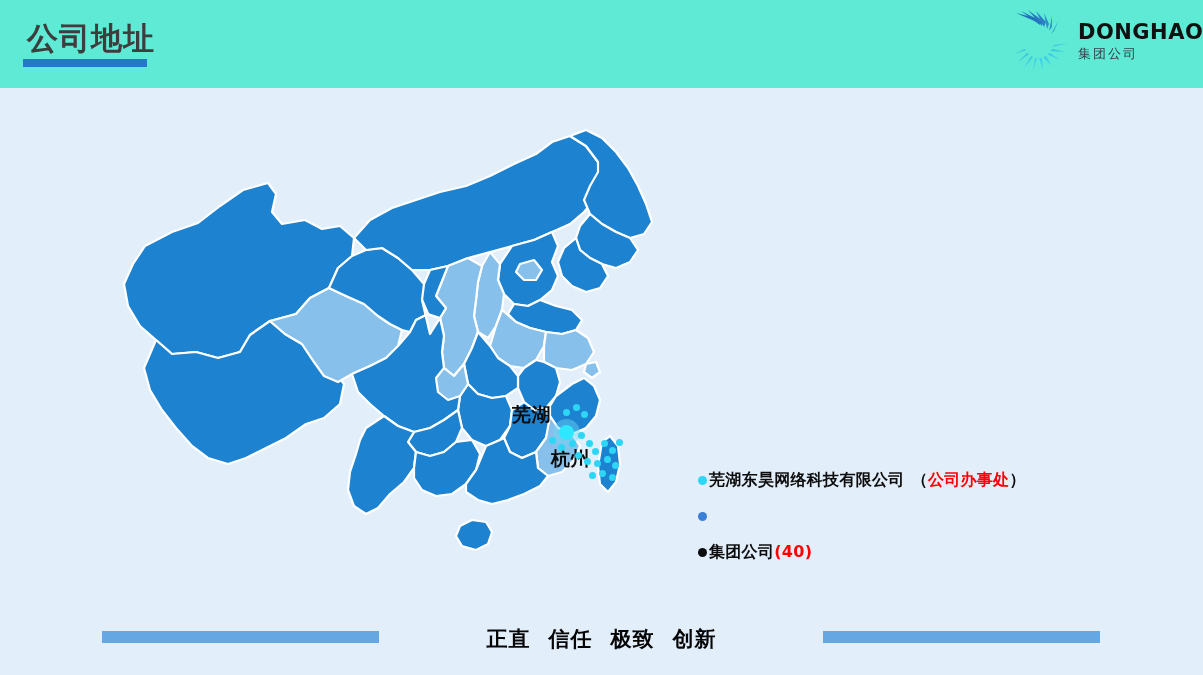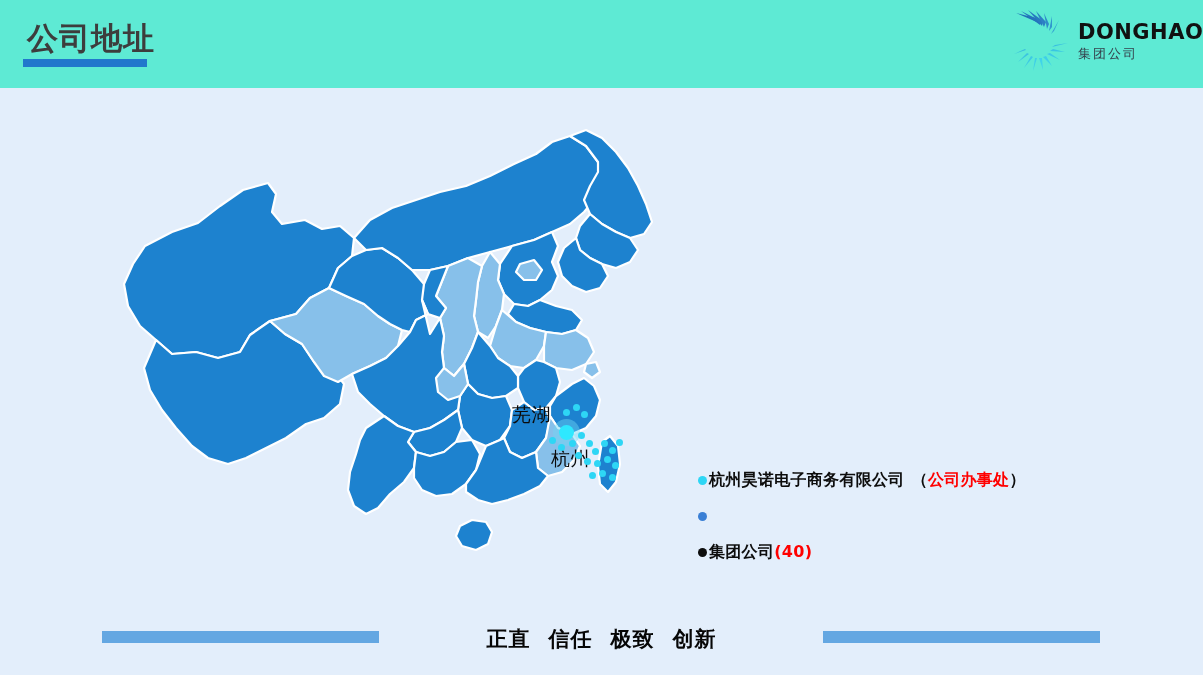--- a/index.html
+++ b/index.html
@@ -91,21 +91,21 @@
     top: 128px;
     width: 585px;
     height: 475px;
   }
   .map-svg { display: block; width: 585px; height: 475px; }
 
   
   .city-label {
     position: absolute;
     font-size: 19px;
-    font-weight: normal;
+    font-weight: bold;
     color: #0b0b0b;
     white-space: nowrap;
     line-height: 22px;
     letter-spacing: 0.5px;
   }
   .city-wuhu  { left: 512px; top: 403px; }
   .city-hz    { left: 551px; top: 447px; }
 
   
   .marker-hq {
@@ -320,21 +320,21 @@
     <div class="dot" style="left:612px; top:462px;"></div>
     <div class="dot" style="left:599px; top:470px;"></div>
     <div class="dot" style="left:589px; top:472px;"></div>
     <div class="dot" style="left:609px; top:474px;"></div>
   </div>
 
   <div class="legend">
 
     <div class="legend-row">
       <span class="legend-bullet" style="background:#2ed6f5;"></span>
-      <span class="legend-text"><span>杭州昊诺电子商务有限公司</span><span class="legend-gap"></span><span class="legend-paren">（</span><span class="legend-red">公司办事处</span><span class="legend-paren">）</span></span>
+      <span class="legend-text"><span>芜湖东昊网络科技有限公司</span><span class="legend-gap"></span><span class="legend-paren">（</span><span class="legend-red">公司办事处</span><span class="legend-paren">）</span></span>
     </div>
 
     <div class="legend-row">
       <span class="legend-bullet" style="background:#3a7fd5;"></span>
     </div>
 
     <div class="legend-row">
       <span class="legend-bullet" style="background:#0d0d0d;"></span>
       <span class="legend-text"><span>集团公司</span><span class="legend-red">(</span><span class="legend-red">40</span><span class="legend-red">)</span></span>
     </div>

